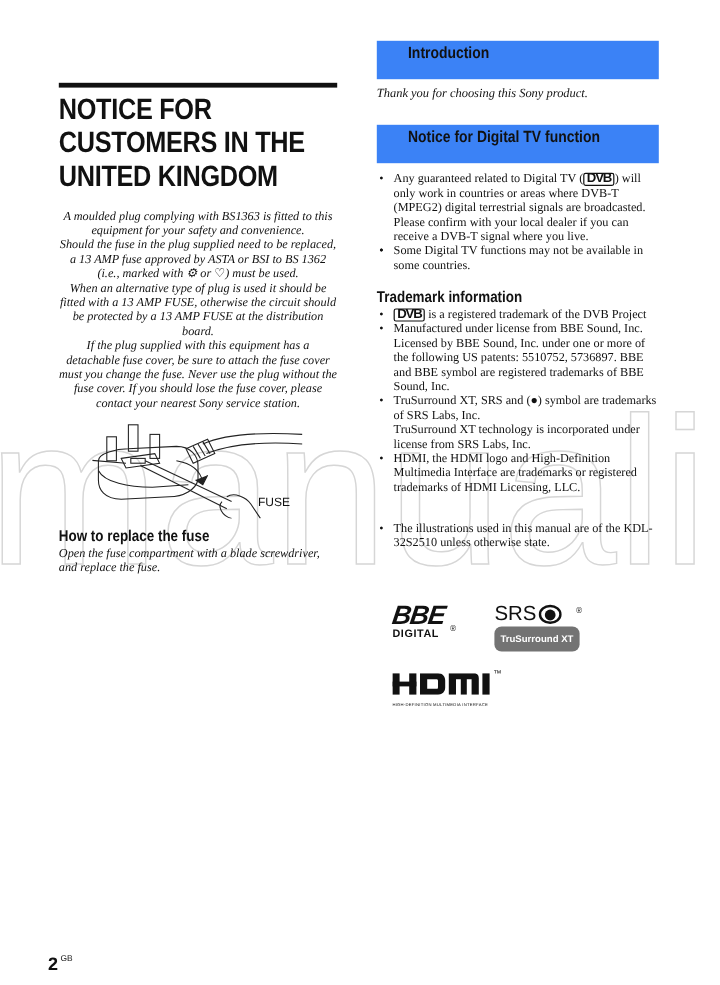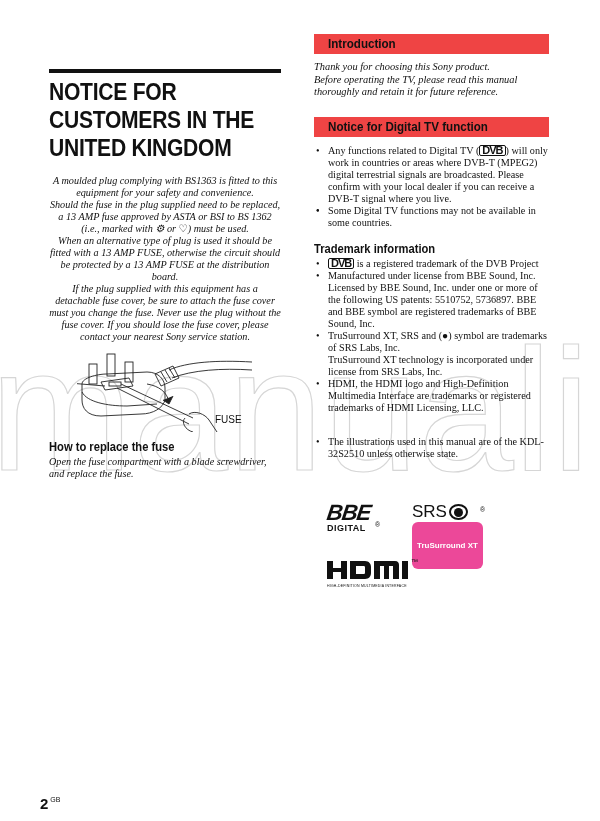--- a/index.html
+++ b/index.html
@@ -13,40 +13,40 @@
     .rule { height: 4px; background: #111; width: 232px; margin-bottom: 5px; }
     .big-title { font-family: "Liberation Sans", "DejaVu Sans", sans-serif; font-weight: bold; font-size: 24.5px; line-height: 28px; letter-spacing: -0.3px; transform: scaleX(0.86); transform-origin: left; white-space: nowrap; margin: 0; }
     .body-text { font-family: "Liberation Serif", "DejaVu Serif", serif; font-size: 10.2px; line-height: 12px; margin: 0; font-style: italic; }
     .intro-para { margin-top: 13px; text-align: center; }
     .plug { margin-top: 9px; margin-left: 28px; width: 175px; height: 80px; position: relative; }
     .fuse-label { position: absolute; left: 138px; top: 62px; font-family: "Liberation Sans", "DejaVu Sans", sans-serif; font-size: 10px; }
     .sub-heading { font-family: "Liberation Sans", "DejaVu Sans", sans-serif; font-weight: bold; font-size: 13px; line-height: 15px; margin: 7px 0 2px 0; transform: scaleX(0.86); transform-origin: left; white-space: nowrap; }
 
     
     .right-col { position: absolute; left: 314px; top: 34px; width: 235px; z-index: 1; }
-    .bar { background: #ef4444; height: 20px; padding-left: 14px; }
+    .bar { background: #3b82f6; height: 32px; padding-left: 26px; }
     .bar-title { font-family: "Liberation Sans", "DejaVu Sans", sans-serif; font-weight: bold; font-size: 13.5px; line-height: 20px; display: inline-block; transform: scaleX(0.86); transform-origin: left; white-space: nowrap; }
     .intro-text { margin: 7px 0 18px 0; font-size: 10.4px; line-height: 12.5px; }
     ul.bullets { list-style: none; margin: 8px 0 0 0; padding: 0; }
     ul.bullets li { position: relative; padding-left: 14px; font-family: "Liberation Serif", "DejaVu Serif", serif; font-size: 10.2px; line-height: 12px; margin: 0; }
     ul.bullets li .dot { position: absolute; left: 2px; top: 0; }
     .tm-heading { font-family: "Liberation Sans", "DejaVu Sans", sans-serif; font-weight: bold; font-size: 13px; line-height: 15px; margin: 12px 0 2px 0; transform: scaleX(0.86); transform-origin: left; white-space: nowrap; }
     .dvb { display: inline-block; font-family: "Liberation Sans", "DejaVu Sans", sans-serif; font-weight: bold; font-size: 11px; letter-spacing: -1px; border: 1.5px solid #111; border-radius: 2px; padding: 0 2px; line-height: 9px; vertical-align: 0; }
     .gap-li { margin-top: 22px !important; }
 
     .logos { position: absolute; left: 327px; top: 503px; width: 220px; height: 90px; z-index: 1; }
     .bbe { position: absolute; left: 0; top: 0; }
     .bbe-top { font-family: "Liberation Sans", "DejaVu Sans", sans-serif; font-weight: 900; font-style: italic; font-size: 22px; line-height: 20px; letter-spacing: -1px; transform: skewX(-8deg); }
     .bbe-bottom { font-family: "Liberation Sans", "DejaVu Sans", sans-serif; font-weight: bold; font-size: 9px; letter-spacing: 0.5px; line-height: 10px; }
     .reg { font-family: "Liberation Sans", "DejaVu Sans", sans-serif; font-size: 7px; position: absolute; }
     .srs { position: absolute; left: 85px; top: 0; }
     .srs-top { font-family: "Liberation Sans", "DejaVu Sans", sans-serif; font-weight: 400; font-size: 17px; line-height: 17px; display: flex; align-items: flex-end; }
     .srs-circle { display: inline-block; width: 15px; height: 12px; border: 2px solid #111; border-radius: 50%; position: relative; margin-left: 2px; }
     .srs-circle::after { content: ""; position: absolute; left: 3px; top: 1.5px; width: 9px; height: 9px; background: #111; border-radius: 50%; }
-    .srs-badge { background: #ec4899; color: #fff; font-family: "Liberation Sans", "DejaVu Sans", sans-serif; font-weight: bold; font-size: 8px; border-radius: 6px; padding: 19px 5px; margin-top: 2px; display: inline-block; }
+    .srs-badge { background: #737373; color: #fff; font-family: "Liberation Sans", "DejaVu Sans", sans-serif; font-weight: bold; font-size: 8px; border-radius: 6px; padding: 6px 5px; margin-top: 2px; display: inline-block; }
     .hdmi { position: absolute; left: 0; top: 58px; }
     .hdmi-sub { font-family: "Liberation Sans", "DejaVu Sans", sans-serif; font-size: 3.5px; letter-spacing: 0.2px; margin-top: 1px; white-space: nowrap; }
 
     .page-num { position: absolute; left: 40px; top: 795px; font-family: "Liberation Sans", "DejaVu Sans", sans-serif; }
     .page-num .n { font-weight: bold; font-size: 15px; }
     .page-num .gb { font-size: 7px; vertical-align: 7px; margin-left: 2px; }
   </style>
 </head>
 <body>
 
@@ -105,28 +105,27 @@
   <h2 class="sub-heading">How to replace the fuse</h2>
   <p class="body-text">Open the fuse compartment with a blade screwdriver, and replace the fuse.</p>
 </div>
 
 <div class="right-col">
   <div class="bar">
     <span class="bar-title">Introduction</span>
   </div>
   <p class="body-text intro-text">
     <span>Thank you for choosing this Sony product.</span><br>
-    <span>Before operating the TV, please read this manual thoroughly and retain it for future reference.</span>
   </p>
 
   <div class="bar">
     <span class="bar-title">Notice for Digital TV function</span>
   </div>
   <ul class="bullets">
-    <li><span class="dot">•</span><span>Any functions related to Digital TV (</span><span class="dvb">DVB</span><span>) will only work in countries or areas where DVB-T (MPEG2) digital terrestrial signals are broadcasted. Please confirm with your local dealer if you can receive a DVB-T signal where you live.</span></li>
+    <li><span class="dot">•</span><span>Any guaranteed related to Digital TV (</span><span class="dvb">DVB</span><span>) will only work in countries or areas where DVB-T (MPEG2) digital terrestrial signals are broadcasted. Please confirm with your local dealer if you can receive a DVB-T signal where you live.</span></li>
     <li><span class="dot">•</span></li>
     <li><span class="dot">•</span><span>Some Digital TV functions may not be available in some countries.</span></li>
   </ul>
 
   <h2 class="tm-heading">Trademark information</h2>
   <ul class="bullets" style="margin-top:2px">
     <li><span class="dot">•</span><span class="dvb">DVB</span><span> is a registered trademark of the DVB Project</span></li>
     <li><span class="dot">•</span><span>Manufactured under license from BBE Sound, Inc. Licensed by BBE Sound, Inc. under one or more of the following US patents: 5510752, 5736897. BBE and BBE symbol are registered trademarks of BBE Sound, Inc.</span></li>
     <li><span class="dot">•</span><span>TruSurround XT, SRS and (●) symbol are trademarks of SRS Labs, Inc.</span><br><span>TruSurround XT technology is incorporated under license from SRS Labs, Inc.</span></li>
     <li><span class="dot">•</span><span>HDMI, the HDMI logo and High-Definition Multimedia Interface are trademarks or registered trademarks of HDMI Licensing, LLC.</span></li>

